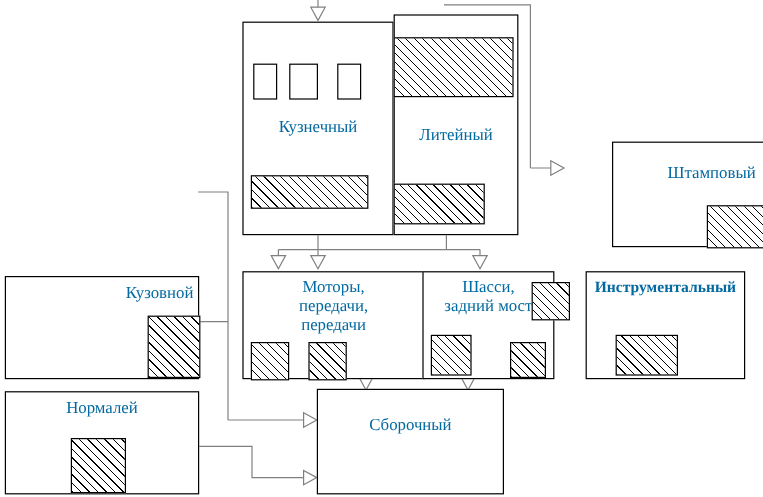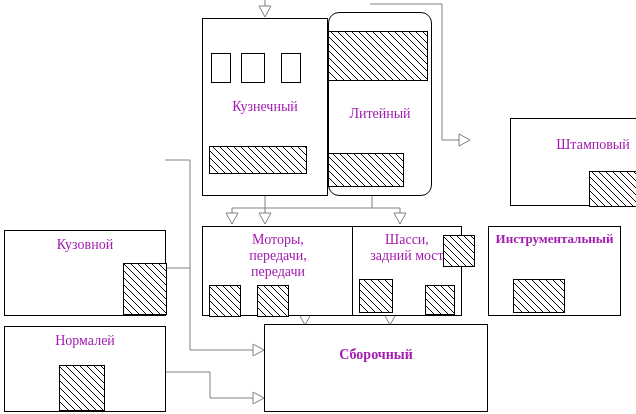--- a/index.html
+++ b/index.html
@@ -19,21 +19,21 @@
     position: absolute;
     box-sizing: border-box;
     border: 1px solid #000000;
     background: #ffffff;
   }
   .node .label {
     position: absolute;
     width: 100%;
     text-align: center;
     font-size: 14px;
-    color: #a21caf;
+    color: #0369a1;
     line-height: 1.12;
   }
   .label.bold { font-weight: bold; }
   .hatch {
     position: absolute;
     box-sizing: border-box;
     border: 1px solid #000000;
     background-color: #ffffff;
     background-image: repeating-linear-gradient(
       45deg,
@@ -109,33 +109,33 @@
   </svg>
 
   <div class="node" style="left:202px; top:18px; width:126px; height:178px;">
     <div class="plain" style="left:8px; top:34px; width:20px; height:30px;"></div>
     <div class="plain" style="left:38px; top:34px; width:24px; height:30px;"></div>
     <div class="plain" style="left:78px; top:34px; width:20px; height:30px;"></div>
     <div class="label" style="top:80px;">Кузнечный</div>
     <div class="hatch" style="left:6px; top:127px; width:98px; height:28px;"></div>
   </div>
 
-  <div class="node" style="left:328px; top:12px; width:104px; height:184px;border-radius:11px;">
+  <div class="node" style="left:328px; top:12px; width:104px; height:184px;">
     <div class="hatch" style="left:-1px; top:18px; width:100px; height:50px;"></div>
     <div class="label" style="top:93px;">Литейный</div>
     <div class="hatch" style="left:-1px; top:140px; width:76px; height:34px;"></div>
   </div>
 
   <div class="node" style="left:466px; top:118px; width:166px; height:88px;margin-left:44px;">
     <div class="label" style="top:18px;">Штамповый</div>
     <div class="hatch" style="left:78px; top:52px; width:52px; height:36px;"></div>
   </div>
 
 
-  <div class="node" style="left:4px; top:230px; width:162px; height:86px;">
+  <div class="node" style="left:4px; top:230px; width:162px; height:86px;padding-left:48px;">
     <div class="label" style="top:6px;">Кузовной</div>
     <div class="hatch" style="left:118px; top:32px; width:44px; height:52px;"></div>
   </div>
 
   <div class="node" style="left:4px; top:326px; width:162px; height:86px;">
     <div class="label" style="top:6px;">Нормалей</div>
     <div class="hatch" style="left:54px; top:38px; width:46px; height:46px;"></div>
   </div>
 
   <div class="node" style="left:202px; top:226px; width:152px; height:90px;">
@@ -152,17 +152,17 @@
     <div class="hatch" style="left:90px; top:8px; width:32px; height:32px;"></div>
     <div class="hatch" style="left:6px; top:52px; width:34px; height:34px;"></div>
     <div class="hatch" style="left:72px; top:58px; width:30px; height:30px;"></div>
   </div>
 
   <div class="node" style="left:488px; top:226px; width:133px; height:90px;">
     <div class="label bold" style="top:5px; font-size:13px;">Инструментальный</div>
     <div class="hatch" style="left:24px; top:52px; width:52px; height:34px;"></div>
   </div>
 
-  <div class="node" style="left:264px; top:324px; width:224px; height:88px;font-weight:bold;">
+  <div class="node" style="left:264px; top:324px; width:156px; height:88px;">
     <div class="label" style="top:22px;">Сборочный</div>
   </div>
 
 </div>
 
 </body></html>

